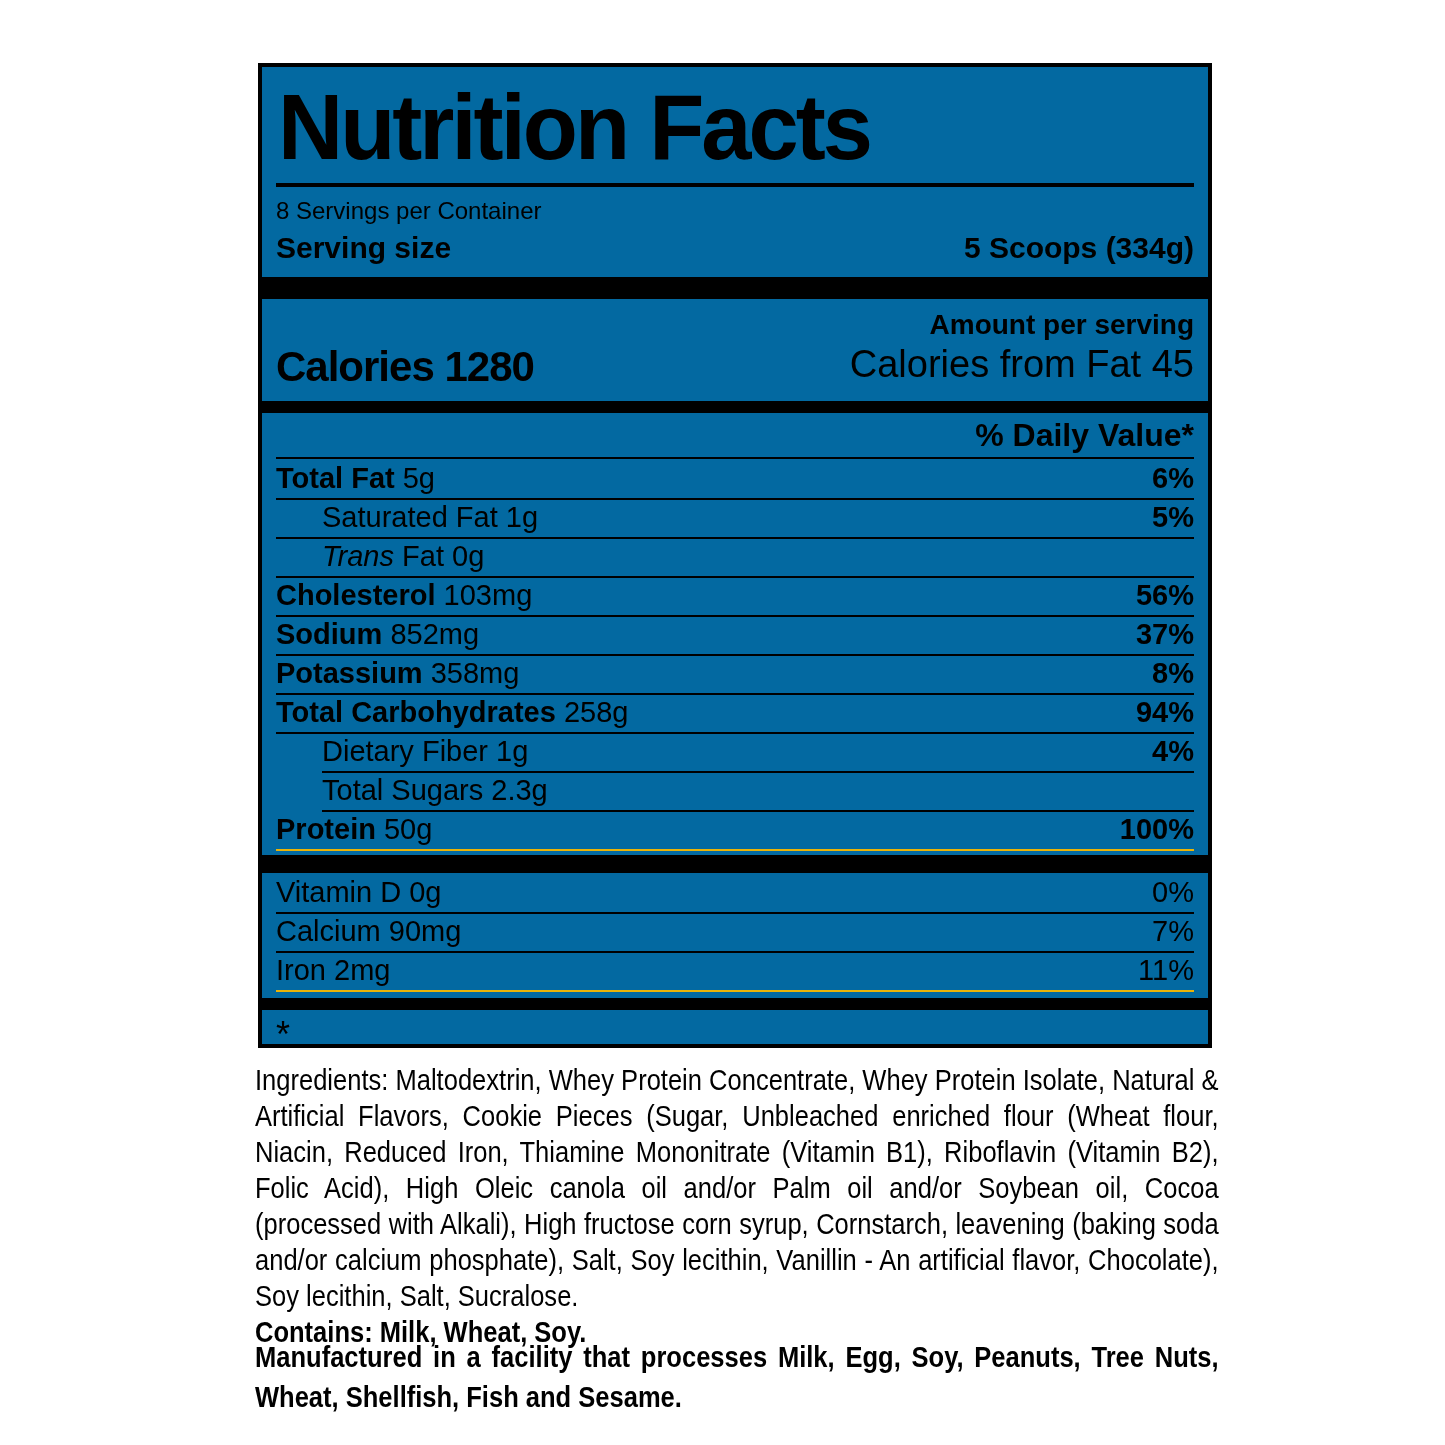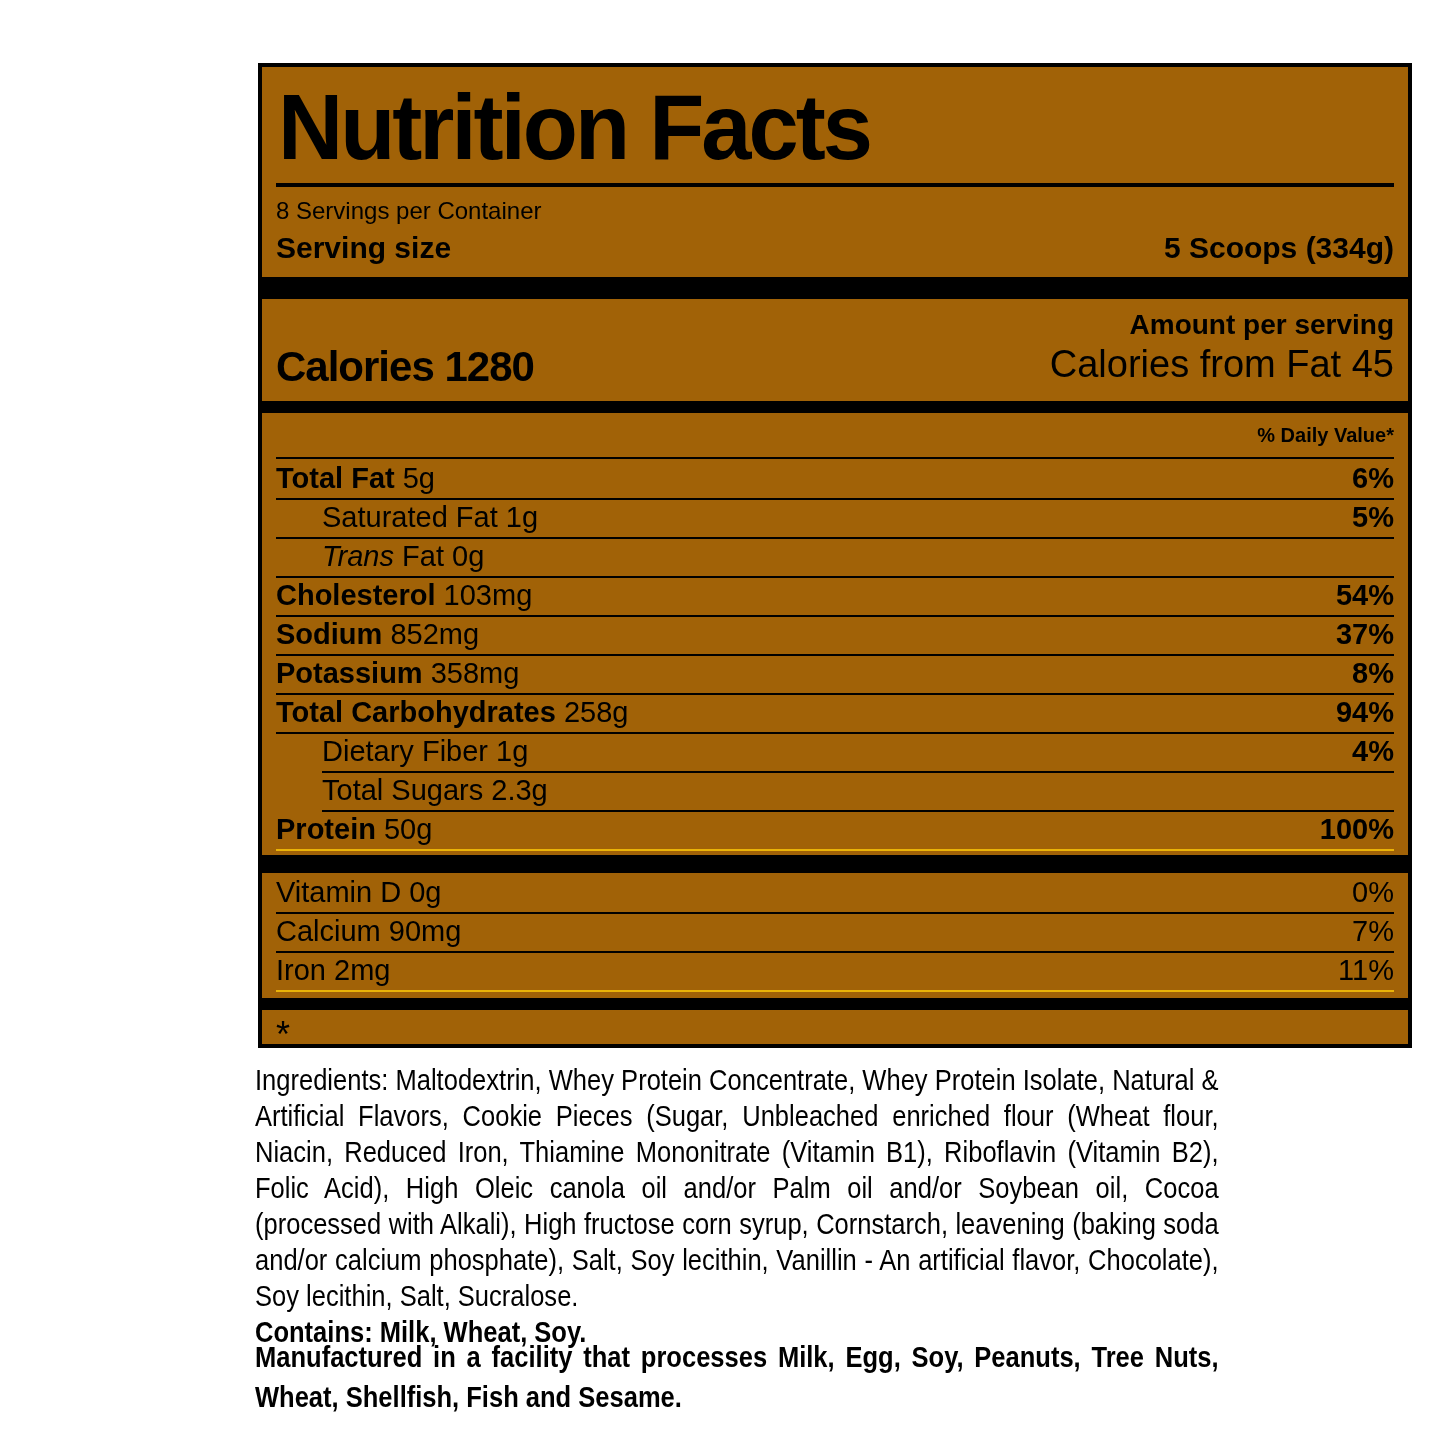--- a/index.html
+++ b/index.html
@@ -2,22 +2,22 @@
 <html><head>
 <meta charset="utf-8">
 <style>
   html,body{margin:0;padding:0;}
   body{
     width:1445px;height:1445px;background:#ffffff;color:#000000;
     font-family:"Liberation Sans","DejaVu Sans",sans-serif;
     position:relative;overflow:hidden;
   }
   .nf-box{
-    position:absolute;left:258px;top:63px;width:1154px;height:985px;
-    border:4px solid #000;box-sizing:border-box;background:#a16207;
+    position:absolute;left:258px;top:63px;width:954px;height:985px;
+    border:4px solid #000;box-sizing:border-box;background:#0369a1;
     padding:0 14px;
   }
   .nf-title{
     font-size:92px;font-weight:bold;letter-spacing:-3px;line-height:1.0;
     padding:14px 0 10px 2px;white-space:nowrap;
     transform:scaleX(0.98);transform-origin:0 0;
   }
   .title-rule{height:4px;background:#000;}
   .servings{font-size:24px;line-height:36px;margin-top:6px;}
   .serving-size-row{
@@ -26,21 +26,21 @@
   }
   .bar{background:#000;margin:0 -14px;}
   .bar-22{height:22px;}
   .bar-12{height:12px;}
   .bar-18{height:18px;}
   .amount-label{font-weight:bold;font-size:28px;line-height:32px;margin-top:10px;text-align:right;}
   .calories-row{display:flex;justify-content:space-between;align-items:flex-start;margin:2px 0 10px;}
   .calories-left{font-size:42px;font-weight:bold;letter-spacing:-1px;}
   .calories-right{font-size:38px;}
   .dv-header{
-    text-align:right;font-weight:bold;font-size:20px;line-height:34px;
+    text-align:right;font-weight:bold;font-size:32px;line-height:34px;
     padding:5px 0 5px;border-bottom:2px solid #000;
   }
   .rows{border-bottom:2px solid #eab308;}
   .nrow{
     display:flex;justify-content:space-between;align-items:baseline;
     font-size:29px;line-height:39px;position:relative;
   }
   .nrow::before{content:"";position:absolute;top:0;left:0;right:0;height:2px;background:#000;}
   .nrow.sep-none::before{display:none;}
   .nrow.sep-indent::before{left:46px;}
@@ -95,21 +95,21 @@
       <div class="nrow sep-full">
         <span class="nname indent">Saturated Fat 1g</span>
         <span class="ndv bold">5%</span>
       </div>
       <div class="nrow sep-full">
         <span class="nname indent"><i>Trans</i> Fat 0g</span>
         <span class="ndv"></span>
       </div>
       <div class="nrow sep-full">
         <span class="nname"><b>Cholesterol</b> 103mg</span>
-        <span class="ndv bold">54%</span>
+        <span class="ndv bold">56%</span>
       </div>
       <div class="nrow sep-full">
         <span class="nname"><b>Sodium</b> 852mg</span>
         <span class="ndv bold">37%</span>
       </div>
       <div class="nrow sep-full">
         <span class="nname"><b>Potassium</b> 358mg</span>
         <span class="ndv bold">8%</span>
       </div>
       <div class="nrow sep-full">

